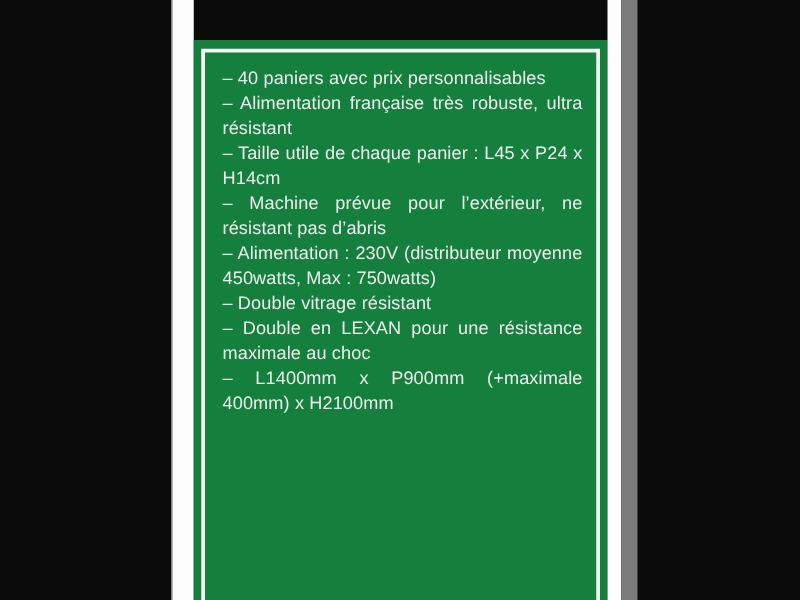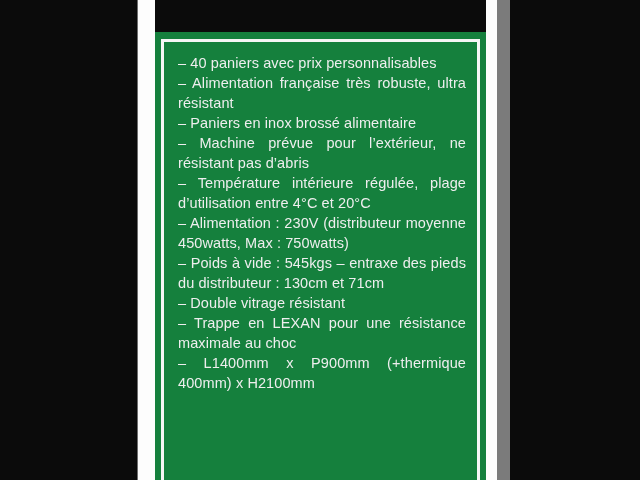--- a/index.html
+++ b/index.html
@@ -82,28 +82,26 @@
 
 <div class="stage">
 
   <div class="strip-left"></div>
 
   <div class="panel">
     <div class="frame">
       <div class="spec-list">
         <p>– 40 paniers avec prix personnalisables</p>
         <p>– Alimentation française très robuste, ultra résistant</p>
-        <p>– Paniers en inox brossé alimentaire</p>
+        <p>– Taille utile de chaque panier : L45 x P24 x H14cm</p>
         <p>– Machine prévue pour l’extérieur, ne résistant pas d’abris</p>
-        <p>– Température intérieure régulée, plage d’utilisation entre 4°C et 20°C</p>
         <p>– Alimentation : 230V (distributeur moyenne 450watts, Max : 750watts)</p>
-        <p>– Poids à vide : 545kgs – entraxe des pieds du distributeur : 130cm et 71cm</p>
         <p>– Double vitrage résistant</p>
-        <p>– Trappe en LEXAN pour une résistance maximale au choc</p>
-        <p>– L1400mm x P900mm (+thermique 400mm) x H2100mm</p>
+        <p>– Double en LEXAN pour une résistance maximale au choc</p>
+        <p>– L1400mm x P900mm (+maximale 400mm) x H2100mm</p>
       </div>
     </div>
   </div>
 
   <div class="strip-right-white"></div>
   <div class="strip-right-gray"></div>
 
 </div>
 
 </body></html>

